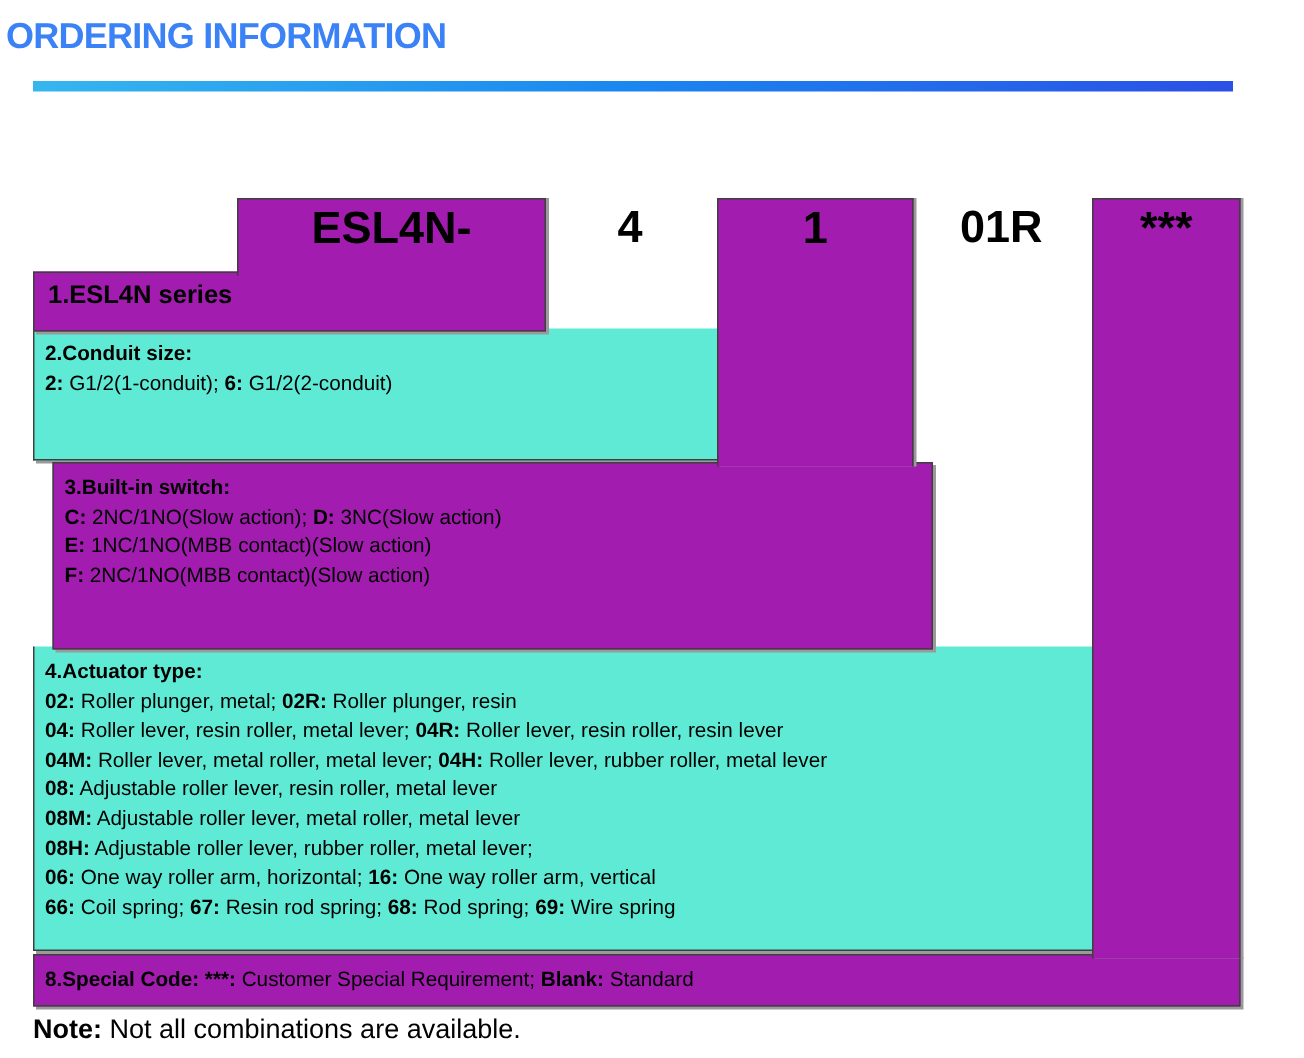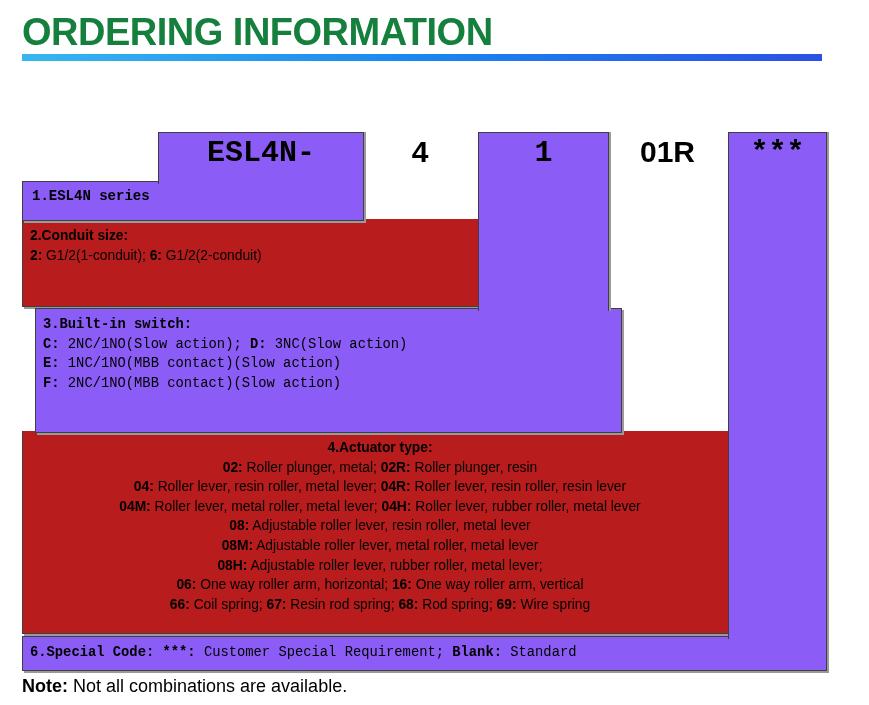--- a/index.html
+++ b/index.html
@@ -5,29 +5,29 @@
   html,body { margin:0; padding:0; background:#ffffff; }
   .canvas {
     position:relative; width:869px; height:705px; overflow:hidden;
     background:#ffffff; color:#000;
     font-family:"Liberation Sans", sans-serif;
   }
   .abs { position:absolute; }
 
   
   .page-title {
-    position:absolute; left:22px; top:11px;
-    font-size:38px; font-weight:bold; letter-spacing:-0.5px;
-    white-space:nowrap; color:#15803d;
+    position:absolute; left:4px; top:11px;
+    font-size:24px; font-weight:bold; letter-spacing:-0.5px;
+    white-space:nowrap; color:#3b82f6;
   }
   .accent-bar { position:absolute; left:22px; top:54px; width:800px; height:7px; }
 
   
-  .gray  { background:#8b5cf6;font-family:Liberation Mono, monospace; }
-  .white { background:#b91c1c; }
+  .gray  { background:#a21caf; }
+  .white { background:#5eead4; }
   .full-border   { border:1px solid #3f3f3f; box-shadow:2px 2px 0 0 #9a9a9a; }
   .lb-border     { border-left:1px solid #3f3f3f; border-bottom:1px solid #3f3f3f; box-shadow:2px 2px 0 0 #9a9a9a; }
   .column-border { border:1px solid #3f3f3f; border-bottom:none; box-shadow:2px 0 0 0 #9a9a9a; }
 
   
   #box1-top  { left:158px; top:132px; width:204px; height:51px;  z-index:3; }
   #box1-label{ left:22px;  top:181px; width:340px; height:38px;  z-index:2; }
   #box2      { left:22px;  top:219px; width:456px; height:87px;  z-index:1; }
   #col-1     { left:478px; top:132px; width:129px; height:178px; z-index:3; }
   #box3      { left:22px;  top:308px; width:585px; height:123px; z-index:2;margin-left:13px; }
@@ -42,24 +42,24 @@
   .col-value-wrap { display:block; padding-top:3px; text-align:center; }
   #val-conduit  { left:362px; top:135px; width:116px; z-index:4; }
   #val-actuator { left:607px; top:135px; width:121px; z-index:4; }
 
   
   .content { font-size:13.8px; line-height:19.6px; white-space:nowrap; }
   .line { height:19.6px; }
   .heading { font-weight:bold; }
   .b { font-weight:bold; }
 
-  #box1-label .content { padding:5px 0 0 9px; font-weight:bold; font-size:14px; }
+  #box1-label .content { padding:5px 0 0 9px; font-weight:bold; font-size:17px; }
   #box2 .content { padding:7px 0 0 7px; }
   #box3 .content { padding:6px 0 0 7px; }
-  #box4 .content { padding:7px 0 12px 7px;text-align:center; }
+  #box4 .content { padding:7px 0 12px 7px; }
   #box5 .content { padding:6px 0 0 7px; font-size:13.8px; }
 
   .note-line {
     position:absolute; left:22px; top:676px;
     font-size:18px; white-space:nowrap;
   }
 </style>
 </head>
 <body>
 
@@ -93,21 +93,21 @@
     <div class="content">
       <div class="line heading">3.Built-in switch:</div>
       <div class="line"><span class="b">C:</span><span> 2NC/1NO(Slow action); </span><span class="b">D:</span><span> 3NC(Slow action)</span></div>
       <div class="line"><span class="b">E:</span><span> 1NC/1NO(MBB contact)(Slow action)</span></div>
       <div class="line"><span class="b">F:</span><span> 2NC/1NO(MBB contact)(Slow action)</span></div>
     </div>
   </div>
 
   <div id="box5" class="abs gray full-border">
     <div class="content">
-      <div class="line"><span class="b">6.Special Code: </span><span class="b">***:</span><span> Customer Special Requirement; </span><span class="b">Blank:</span><span> Standard</span></div>
+      <div class="line"><span class="b">8.Special Code: </span><span class="b">***:</span><span> Customer Special Requirement; </span><span class="b">Blank:</span><span> Standard</span></div>
     </div>
   </div>
 
   <div id="box1-label" class="abs gray full-border">
     <div class="content">1.ESL4N series</div>
   </div>
   <div id="box1-top" class="abs gray column-border">
     <div class="part-value col-value-wrap">ESL4N-</div>
   </div>
 

